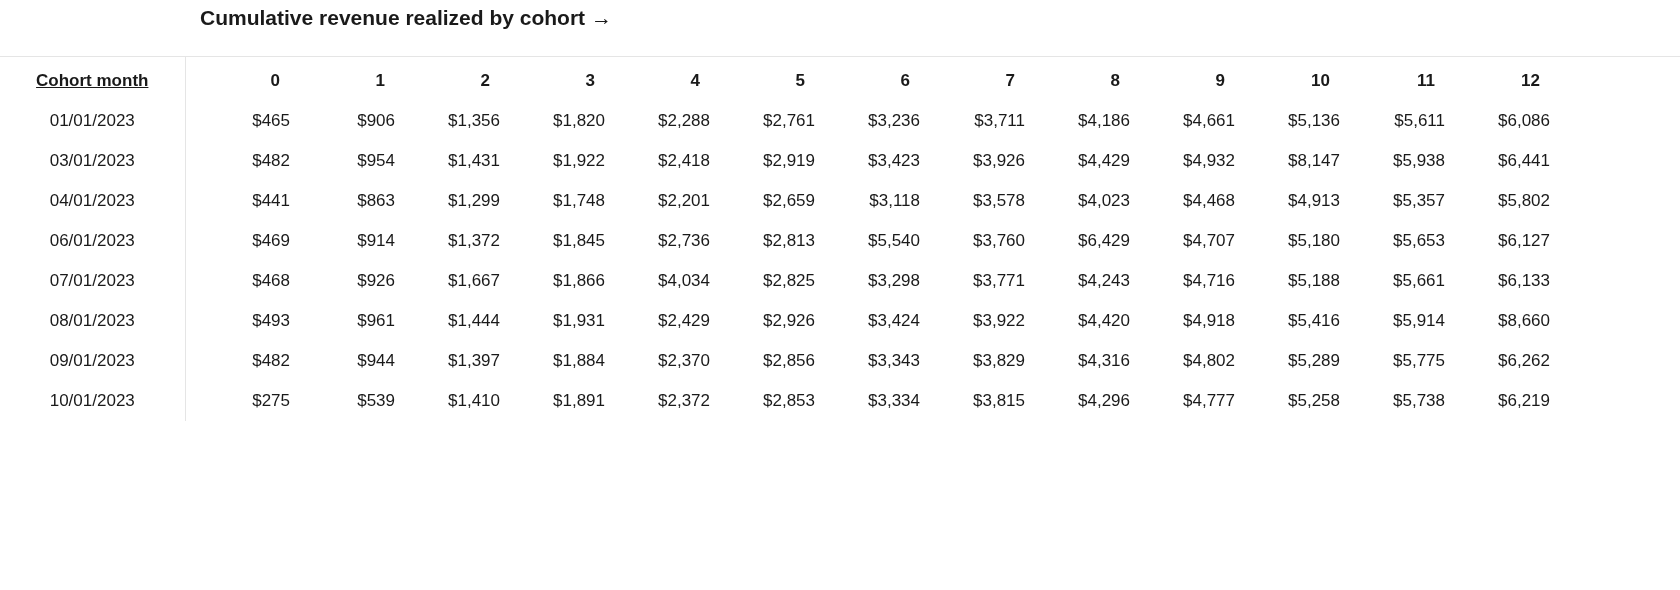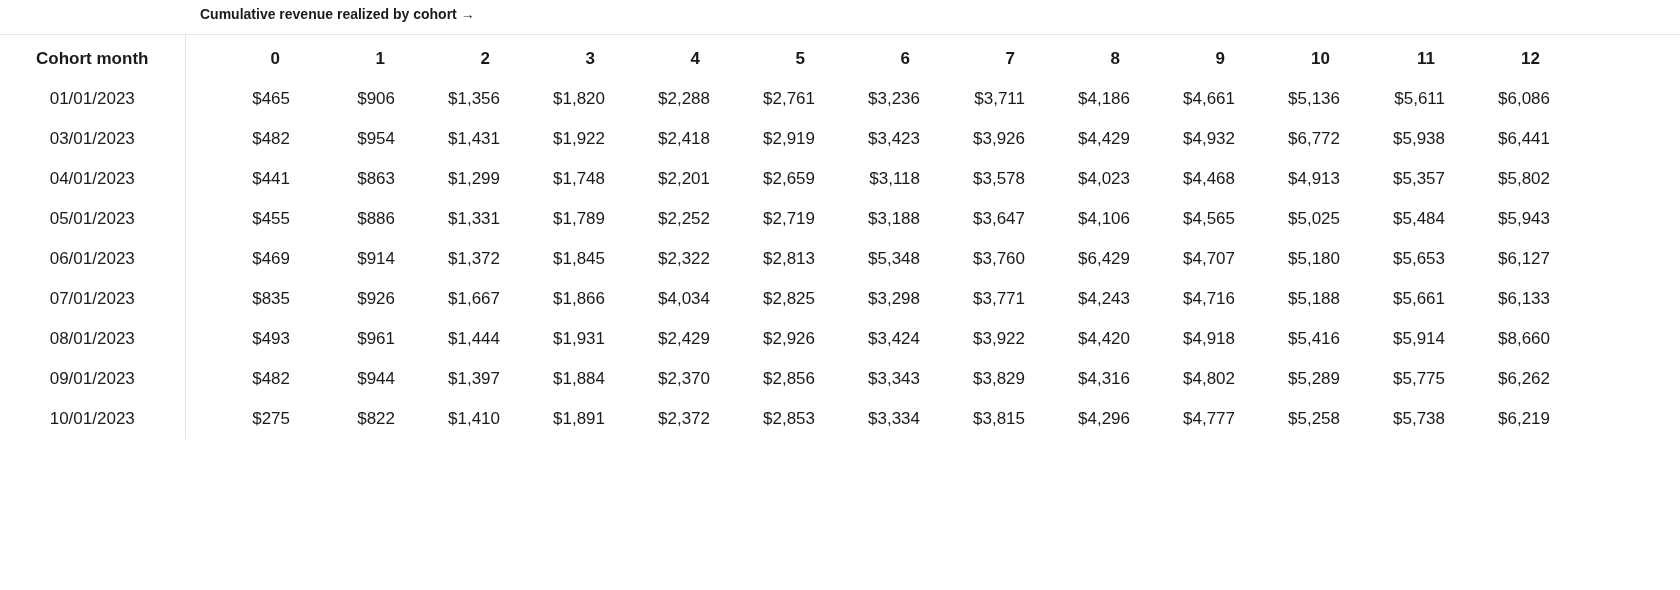--- a/index.html
+++ b/index.html
@@ -7,41 +7,42 @@
       font-family: -apple-system, BlinkMacSystemFont, "Segoe UI", Helvetica, Arial, sans-serif;
       background: #fff;
       color: #1a1a1a;
       width: 1680px;
       font-size: 17px;
     }
     .container {
       width: 100%;
     }
     .title-row {
-      padding: 6px 0 12px 200px;
+      padding: 6px 0 26px 200px;
       font-weight: 700;
-      font-size: 14px;
+      font-size: 21px;
       border-bottom: 1px solid #e5e5e5;
     }
     table {
       border-collapse: collapse;
       width: 100%;
     }
     th, td {
       padding: 0;
       font-weight: 400;
     }
     thead th {
       font-weight: 700;
       text-align: right;
       padding: 14px 0 10px 0;
     }
     thead th.corner {
       text-align: center;
       border-right: 1px solid #e5e5e5;
+      text-decoration: underline;
     }
     tbody td.row-head {
       text-align: center;
       border-right: 1px solid #e5e5e5;
       padding: 10px 0;
     }
     tbody td.val {
       text-align: right;
       padding: 10px 0;
     }
@@ -102,21 +103,21 @@
           <td class="val">$482</td>
           <td class="val">$954</td>
           <td class="val">$1,431</td>
           <td class="val">$1,922</td>
           <td class="val">$2,418</td>
           <td class="val">$2,919</td>
           <td class="val">$3,423</td>
           <td class="val">$3,926</td>
           <td class="val">$4,429</td>
           <td class="val">$4,932</td>
-          <td class="val">$6,772</td>
+          <td class="val">$8,147</td>
           <td class="val">$5,938</td>
           <td class="val">$6,441</td>
           <td class="spacer-right"></td>
         </tr>
         <tr>
           <td class="row-head">04/01/2023</td>
           <td class="val">$441</td>
           <td class="val">$863</td>
           <td class="val">$1,299</td>
           <td class="val">$1,748</td>
@@ -125,56 +126,39 @@
           <td class="val">$3,118</td>
           <td class="val">$3,578</td>
           <td class="val">$4,023</td>
           <td class="val">$4,468</td>
           <td class="val">$4,913</td>
           <td class="val">$5,357</td>
           <td class="val">$5,802</td>
           <td class="spacer-right"></td>
         </tr>
         <tr>
-          <td class="row-head">05/01/2023</td>
-          <td class="val">$455</td>
-          <td class="val">$886</td>
-          <td class="val">$1,331</td>
-          <td class="val">$1,789</td>
-          <td class="val">$2,252</td>
-          <td class="val">$2,719</td>
-          <td class="val">$3,188</td>
-          <td class="val">$3,647</td>
-          <td class="val">$4,106</td>
-          <td class="val">$4,565</td>
-          <td class="val">$5,025</td>
-          <td class="val">$5,484</td>
-          <td class="val">$5,943</td>
-          <td class="spacer-right"></td>
-        </tr>
-        <tr>
           <td class="row-head">06/01/2023</td>
           <td class="val">$469</td>
           <td class="val">$914</td>
           <td class="val">$1,372</td>
           <td class="val">$1,845</td>
-          <td class="val">$2,322</td>
+          <td class="val">$2,736</td>
           <td class="val">$2,813</td>
-          <td class="val">$5,348</td>
+          <td class="val">$5,540</td>
           <td class="val">$3,760</td>
           <td class="val">$6,429</td>
           <td class="val">$4,707</td>
           <td class="val">$5,180</td>
           <td class="val">$5,653</td>
           <td class="val">$6,127</td>
           <td class="spacer-right"></td>
         </tr>
         <tr>
           <td class="row-head">07/01/2023</td>
-          <td class="val">$835</td>
+          <td class="val">$468</td>
           <td class="val">$926</td>
           <td class="val">$1,667</td>
           <td class="val">$1,866</td>
           <td class="val">$4,034</td>
           <td class="val">$2,825</td>
           <td class="val">$3,298</td>
           <td class="val">$3,771</td>
           <td class="val">$4,243</td>
           <td class="val">$4,716</td>
           <td class="val">$5,188</td>
@@ -212,21 +196,21 @@
           <td class="val">$4,316</td>
           <td class="val">$4,802</td>
           <td class="val">$5,289</td>
           <td class="val">$5,775</td>
           <td class="val">$6,262</td>
           <td class="spacer-right"></td>
         </tr>
         <tr>
           <td class="row-head">10/01/2023</td>
           <td class="val">$275</td>
-          <td class="val">$822</td>
+          <td class="val">$539</td>
           <td class="val">$1,410</td>
           <td class="val">$1,891</td>
           <td class="val">$2,372</td>
           <td class="val">$2,853</td>
           <td class="val">$3,334</td>
           <td class="val">$3,815</td>
           <td class="val">$4,296</td>
           <td class="val">$4,777</td>
           <td class="val">$5,258</td>
           <td class="val">$5,738</td>

